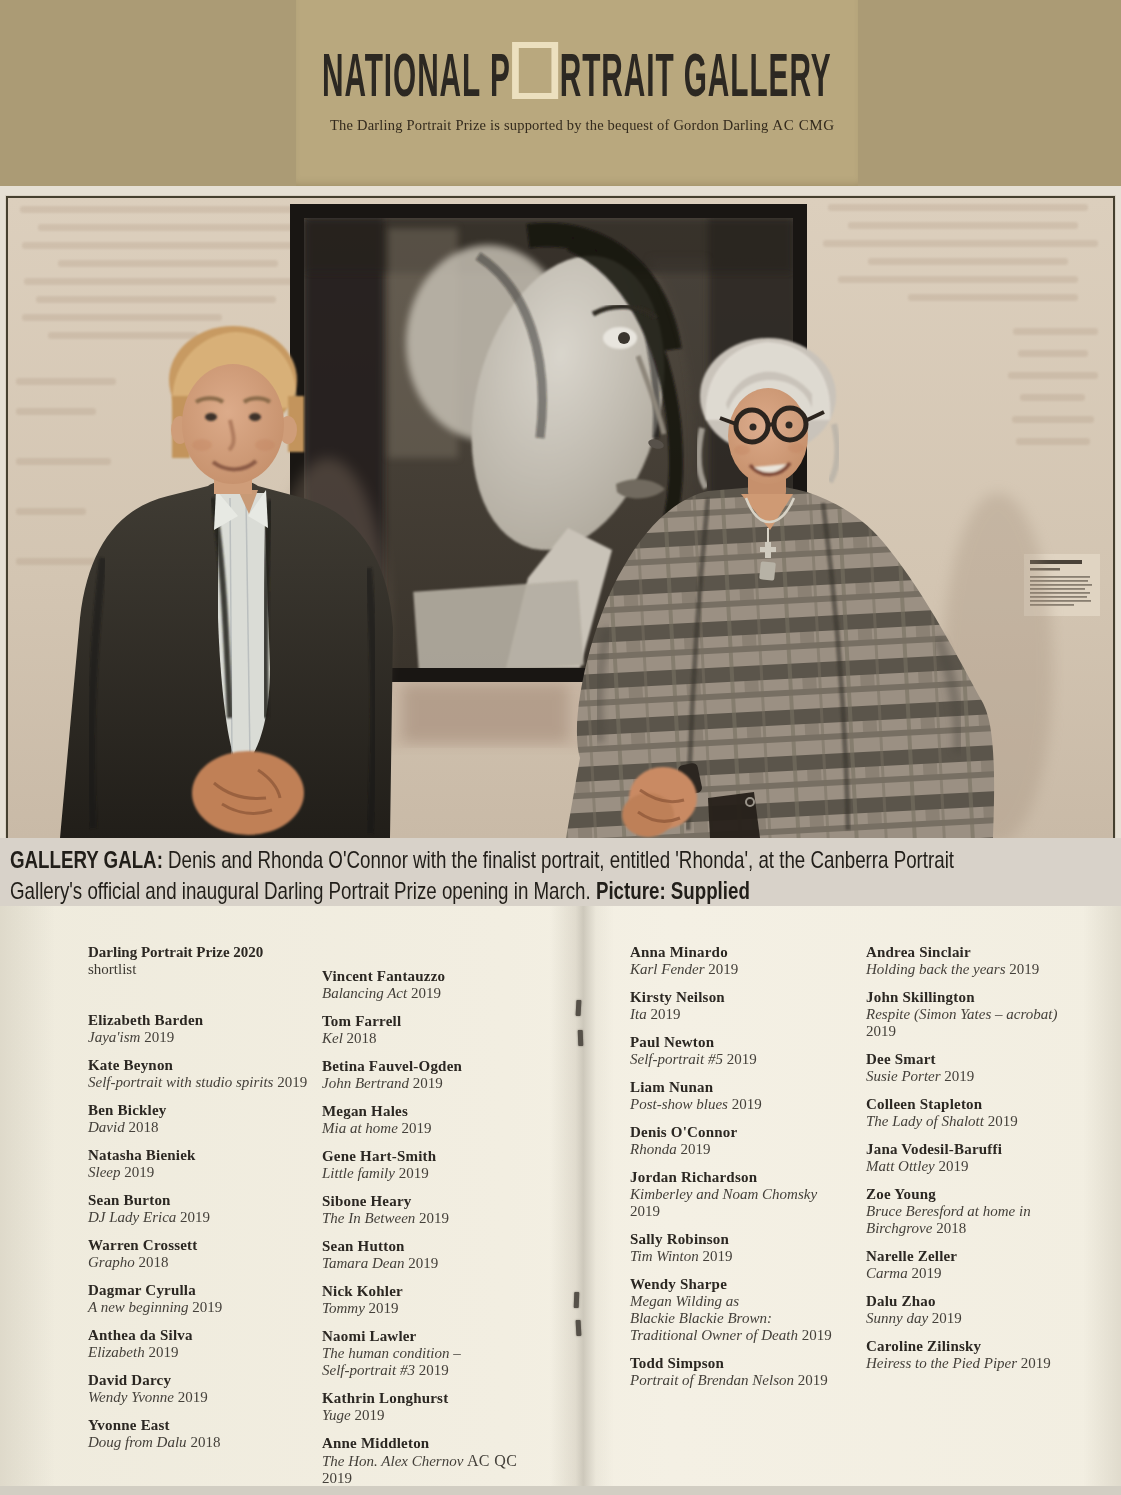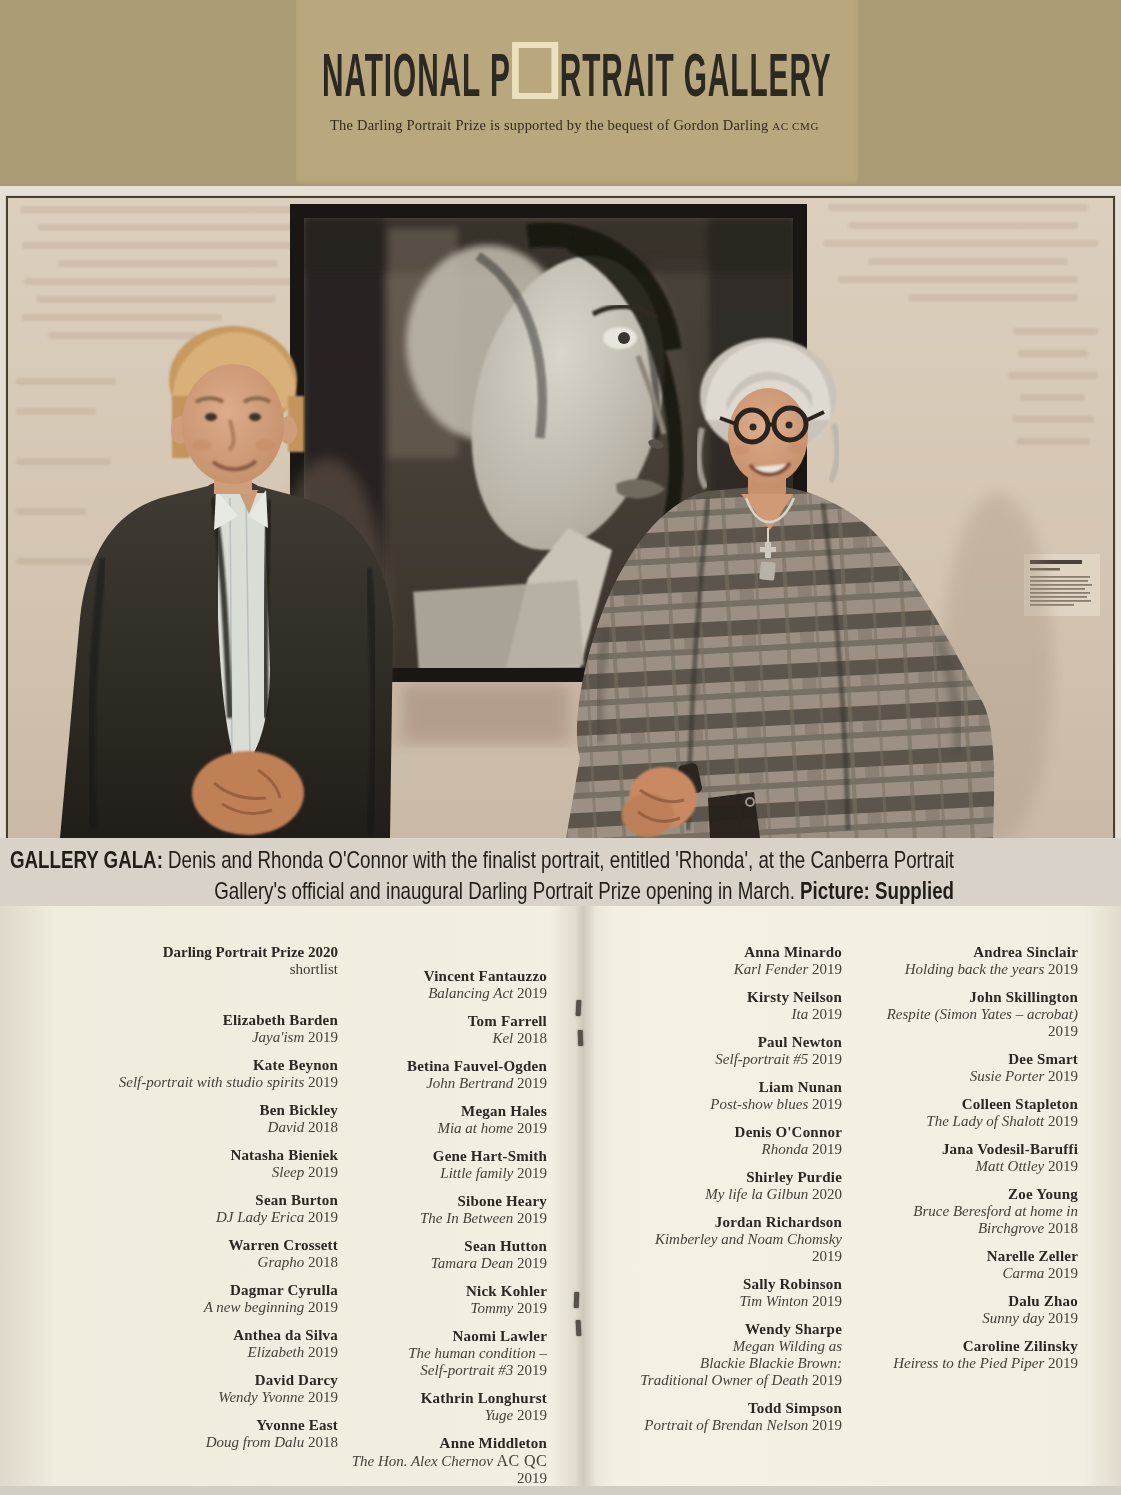--- a/index.html
+++ b/index.html
@@ -1,29 +1,29 @@
 <!DOCTYPE html>
 <html><head>
 <meta charset="utf-8">
 <style>
   html,body{margin:0;padding:0;background:#888;}
   #stage{position:relative;width:1121px;height:1495px;overflow:hidden;background:#fef9c3;
-         font-family:"Liberation Serif",serif;text-align:right;}
+         font-family:"Liberation Serif",serif;}
   
   .masthead-band{position:absolute;left:0;top:0;width:1121px;height:186px;background:#ab9b75;}
   .masthead-panel{position:absolute;left:296px;top:0;width:562px;height:186px;background:#b9a87e;
                   box-shadow:inset 0 -6px 10px -6px rgba(90,78,50,.35);}
   .logo{position:absolute;left:322px;top:42px;white-space:nowrap;transform:scaleX(.48);
         transform-origin:left top;font-family:"Liberation Sans",sans-serif;font-weight:700;
         font-size:62px;line-height:1;letter-spacing:2px;color:#2c2822;}
   .logo .obox{display:inline-block;width:68px;height:45px;border:6px solid #ece0bf;
               border-left-width:14px;border-right-width:14px;vertical-align:-3px;margin:0 3px;}
   .tagline{position:absolute;left:330px;top:117px;font-family:"Liberation Serif",serif;
            font-size:14.5px;color:#332a1d;letter-spacing:.2px;white-space:nowrap;}
-  .tagline .honors{font-size:11px;letter-spacing:.6px;}
+  .tagline .honors{font-size:15px;letter-spacing:.6px;}
   
   .mid-bg{position:absolute;left:0;top:186px;width:1121px;height:720px;background:#e6e0d4;}
   .photo-frame{position:absolute;left:6px;top:196px;width:1109px;height:644px;box-sizing:border-box;
                border:2px solid #46402f;background:#d3c5b2;outline:1px solid #d9d2c4;}
   
   .caption-strip{position:absolute;left:0;top:838px;width:1121px;height:68px;background:#d8d2c9;}
   .caption{position:absolute;left:10px;top:844px;transform:scaleX(.78);transform-origin:left top;
            font-family:"Liberation Sans",sans-serif;font-size:24px;line-height:31px;color:#211e19;
            white-space:nowrap;}
   .caption b{font-weight:700;}
@@ -411,24 +411,20 @@
         </div>
         <div class="entry">
           <div class="artist">Liam Nunan</div>
           <div class="work"><span class="title">Post-show blues</span><span class="year"> 2019</span></div>
         </div>
         <div class="entry">
           <div class="artist">Denis O'Connor</div>
           <div class="work"><span class="title">Rhonda</span><span class="year"> 2019</span></div>
         </div>
         <div class="entry">
-          <div class="artist">Shirley Purdie</div>
-          <div class="work"><span class="title">My life la Gilbun</span><span class="year"> 2020</span></div>
-        </div>
-        <div class="entry">
           <div class="artist">Jordan Richardson</div>
           <div class="work"><span class="title">Kimberley and Noam Chomsky
 </span><span class="year"> 2019</span></div>
         </div>
         <div class="entry">
           <div class="artist">Sally Robinson</div>
           <div class="work"><span class="title">Tim Winton</span><span class="year"> 2019</span></div>
         </div>
         <div class="entry">
           <div class="artist">Wendy Sharpe</div>

